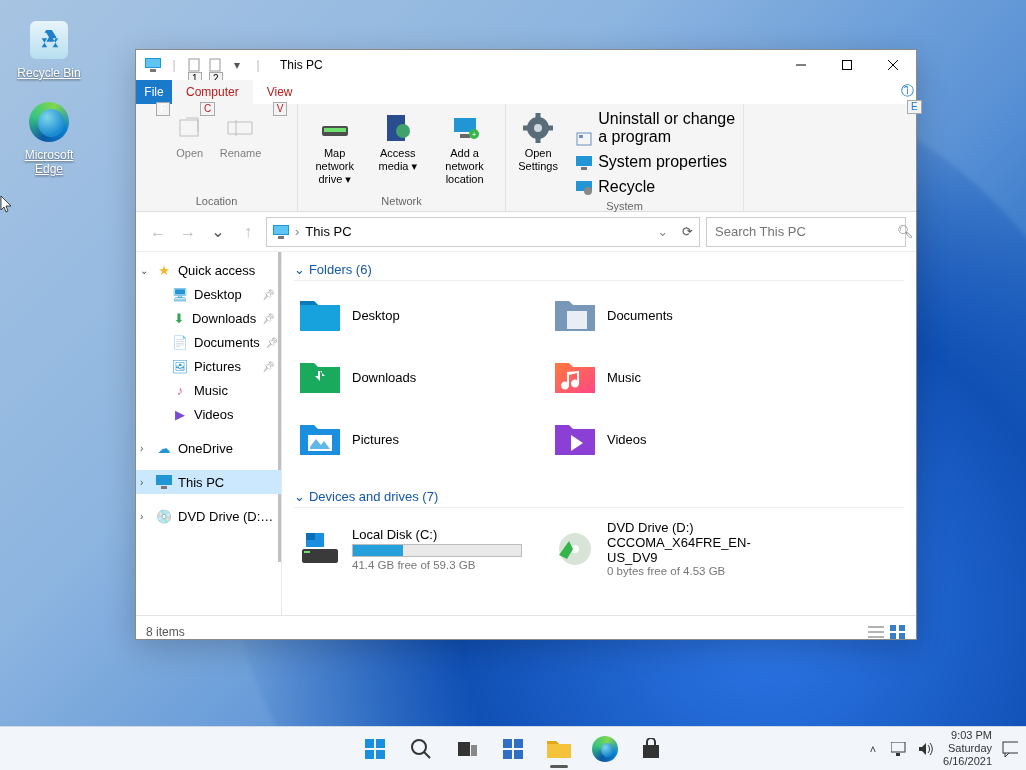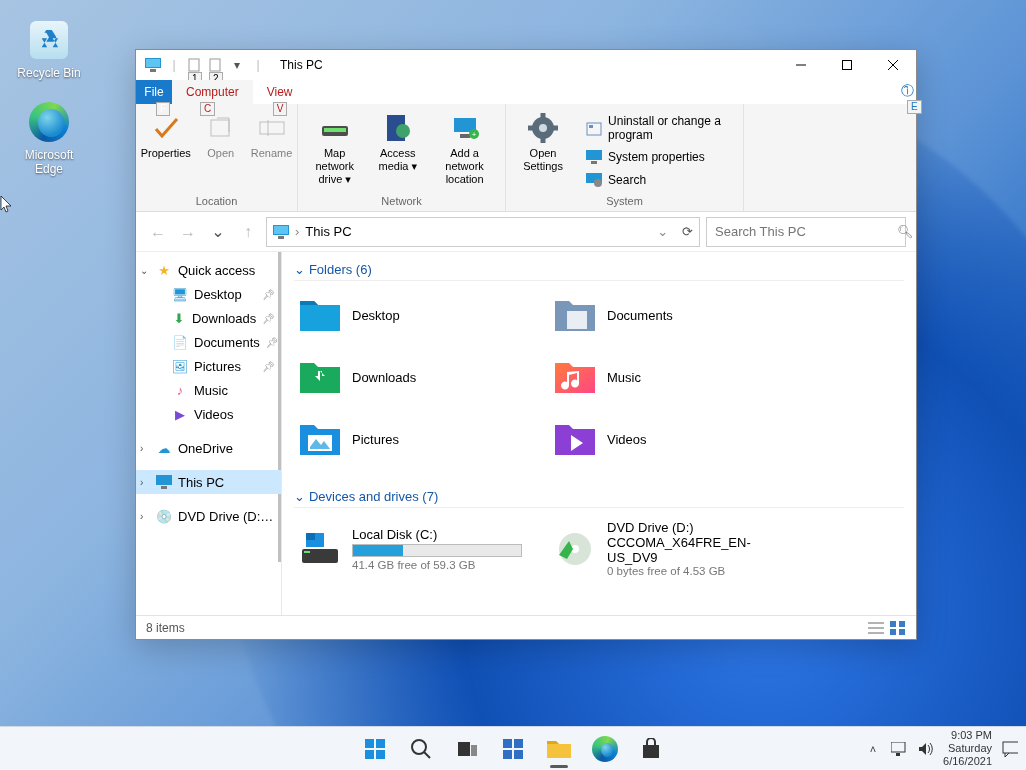--- a/index.html
+++ b/index.html
@@ -2,21 +2,21 @@
 <html><head>
 <meta charset="utf-8">
 <style>
 * { margin:0; padding:0; box-sizing:border-box; font-family:"Segoe UI",sans-serif; }
 body { width:1026px; height:770px; overflow:hidden; position:relative;
   background:linear-gradient(135deg,#a7c4e2 0%,#8db5e0 35%,#5d94d6 60%,#2268c3 80%,#0d4ba0 100%); }
 .wallpaper-bloom{position:absolute;bottom:-200px;right:-100px;width:900px;height:900px;
   background:radial-gradient(circle at 60% 60%,#2f78e8 0%,#1050b5 40%,transparent 70%);
   filter:blur(2px);border-radius:50%;}
 .desktop-icons{position:absolute;top:18px;left:12px;}
-.dicon{width:74px;text-align:center;color:#fff;font-size:12px;text-shadow:0 1px 2px rgba(0,0,0,.6);margin-bottom:20px;cursor:pointer;}
+.dicon{width:74px;text-align:center;color:#fff;font-size:12px;text-shadow:0 1px 2px rgba(0,0,0,.6);margin-bottom:20px;cursor:pointer;text-decoration:underline;}
 .dicon .glyph{width:44px;height:44px;margin:0 auto 4px;display:flex;align-items:center;justify-content:center;font-size:30px;}
 .recycle{background:linear-gradient(#e8f5fb,#b7deef);border-radius:6px;width:38px;height:38px;display:flex;align-items:center;justify-content:center;}
 .recycle svg{width:22px;height:22px;}
 .edge{width:40px;height:40px;border-radius:50%;background:conic-gradient(from 200deg,#0c59a4,#39c481,#7fd94e,#0c82d4,#0c59a4);position:relative;}
 .edge::after{content:"";position:absolute;inset:7px 5px 5px 9px;border-radius:50%;background:radial-gradient(circle at 35% 30%,#7fd5ea 0%,#1b8bd1 70%);}
 .cursor{position:absolute;top:195px;left:0;font-size:16px;color:#fff;}
 
 .explorer{position:absolute;top:49px;left:135px;width:782px;height:591px;background:#fff;border:1px solid #8a8a8a;display:flex;flex-direction:column;box-shadow:0 8px 30px rgba(0,0,0,.2);}
 .titlebar{height:30px;display:flex;align-items:center;background:#fff;position:relative;font-size:12px;}
 .title-left{display:flex;align-items:center;gap:3px;padding-left:8px;}
@@ -33,21 +33,21 @@
 .tabs .chev{margin-left:auto;padding:0 8px;color:#1979ca;display:flex;align-items:center;}
 .help-ic{position:absolute;right:2px;top:2px;color:#1979ca;font-size:13px;}
 
 .ribbon{height:108px;background:#f5f5f5;border-bottom:1px solid #ddd;display:flex;font-size:11px;}
 .rgroup{display:flex;flex-direction:column;align-items:center;border-right:1px solid #e2e2e2;padding:4px 2px 2px;}
 .rbtns{display:flex;flex:1;}
 .rbtn{display:flex;flex-direction:column;align-items:center;justify-content:flex-start;padding:3px 6px;cursor:pointer;text-align:center;line-height:13px;min-width:48px;}
 .rbtn .ric{height:34px;display:flex;align-items:center;justify-content:center;margin-bottom:2px;}
 .rbtn.disabled{opacity:.5;}
 .rlabel{color:#666;font-size:11px;padding:2px 0;}
-.smallbtn{display:flex;align-items:center;gap:6px;padding:2px 4px;cursor:pointer;font-size:12px;}
+.smallbtn{display:flex;align-items:flex-end;gap:6px;padding:2px 4px;cursor:pointer;font-size:16px;}
 .smallbtn .sic{width:16px;height:16px;display:flex;align-items:center;justify-content:center;}
 
 .navbar{height:40px;display:flex;align-items:center;gap:6px;padding:0 10px;border-bottom:1px solid #eee;}
 .nbtn{width:24px;height:24px;display:flex;align-items:center;justify-content:center;color:#555;cursor:pointer;border-radius:3px;}
 .nbtn.disabled{color:#bbb;}
 .addr{flex:1;height:30px;border:1px solid #ccc;display:flex;align-items:center;padding:0 6px;gap:6px;font-size:13px;}
 .addr .refresh{margin-left:auto;}
 .search{width:200px;height:30px;border:1px solid #ccc;display:flex;align-items:center;padding:0 8px;gap:6px;font-size:13px;color:#777;}
 .search input{border:none;outline:none;flex:1;font-size:13px;}
 
@@ -65,21 +65,21 @@
 .sect{margin-bottom:14px;}
 .sect-h{color:#1457a8;display:flex;align-items:center;gap:4px;border-bottom:1px solid #eee;padding-bottom:3px;margin-bottom:8px;cursor:pointer;}
 .grid{display:flex;flex-wrap:wrap;}
 .item{width:255px;display:flex;align-items:center;gap:10px;padding:4px 4px;margin-bottom:10px;cursor:pointer;}
 .folder-ic{width:44px;height:44px;display:flex;align-items:center;justify-content:center;border-radius:2px;}
 .item .info{display:flex;flex-direction:column;}
 .sub{color:#777;font-size:11.5px;}
 .drive-bar{width:170px;height:13px;border:1px solid #bcbcbc;margin:2px 0;background:#e9e9e9;position:relative;}
 .drive-fill{height:100%;background:#26a0da;}
 
-.status{height:24px;border-top:1px solid #e3e3e3;display:flex;align-items:center;padding:0 10px;font-size:12px;color:#555;}
+.status{height:24px;border-top:1px solid #e3e3e3;display:flex;align-items:flex-end;padding:0 10px;font-size:12px;color:#555;}
 .status .views{margin-left:auto;display:flex;gap:6px;}
 
 .taskbar{position:absolute;bottom:0;left:0;right:0;height:44px;background:#f2f6fb;border-top:1px solid #d0d8e4;display:flex;align-items:center;}
 .tb-center{position:absolute;left:50%;transform:translateX(-50%);display:flex;gap:4px;}
 .tb-item{width:42px;height:42px;display:flex;align-items:center;justify-content:center;cursor:pointer;border-radius:3px;position:relative;}
 .tb-item.active::after{content:"";position:absolute;bottom:2px;width:18px;height:3px;background:#5a5a5a;border-radius:2px;}
 .systray{margin-left:auto;display:flex;align-items:center;gap:10px;padding-right:8px;font-size:11px;color:#333;}
 .clock{text-align:right;line-height:13px;}
 .tray-ic{width:16px;height:16px;display:flex;align-items:center;justify-content:center;}
 
@@ -178,28 +178,20 @@
     </div>
     <div class="chev">ˆ</div>
     <div class="help-ic">ⓘ
       <span class="key-hint" style="top:18px;left:6px;">E</span>
     </div>
   </div>
 
   <div class="ribbon">
     <div class="rgroup" style="width:162px;">
       <div class="rbtns">
-        <div class="rbtn">
-          <div class="ric">
-              <svg width="28" height="28" viewBox="0 0 28 28">
-                <path d="M4 15l6 7L25 5" fill="none" stroke="#d67a1a" stroke-width="3"></path>
-              </svg>
-            </div>
-          <span>Properties</span>
-        </div>
         <div class="rbtn disabled">
           <div class="ric">
               <svg width="24" height="24">
                 <rect x="2" y="4" width="18" height="16" fill="none" stroke="#888"></rect>
                 <path d="M8 2l12 0 0 14" fill="none" stroke="#888"></path>
               </svg>
             </div>
           <span>Open</span>
         </div>
         <div class="rbtn disabled">
@@ -286,21 +278,21 @@
               </span>
             <span>System properties</span>
           </div>
           <div class="smallbtn">
             <span class="sic">
                 <svg width="16" height="14">
                   <rect x="0" y="0" width="16" height="10" fill="#2295d4"></rect>
                   <circle cx="12" cy="10" r="4" fill="#888"></circle>
                 </svg>
               </span>
-            <span>Search</span>
+            <span>Recycle</span>
           </div>
         </div>
       </div>
       <div class="rlabel">System</div>
     </div>
   </div>
 
   <div class="navbar">
     <div class="nbtn disabled">←</div>
     <div class="nbtn disabled">→</div>

